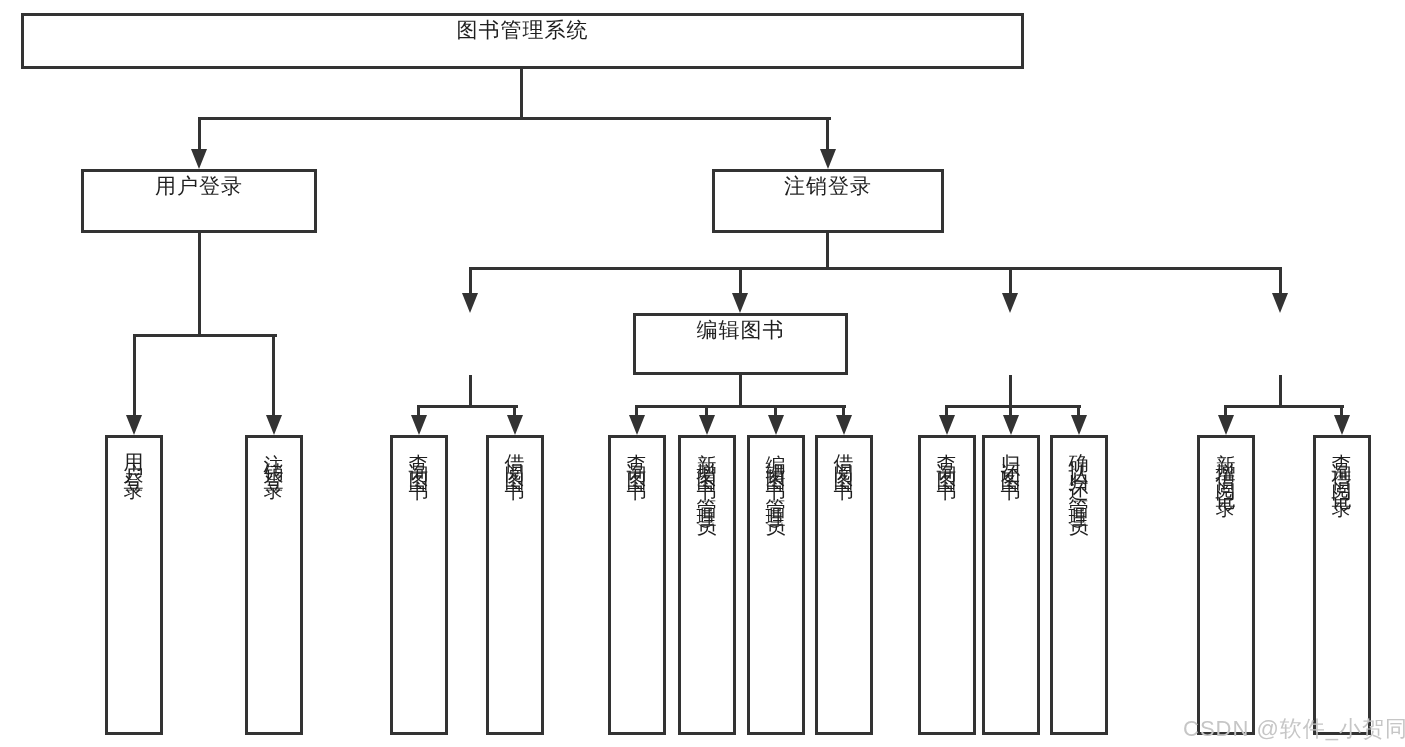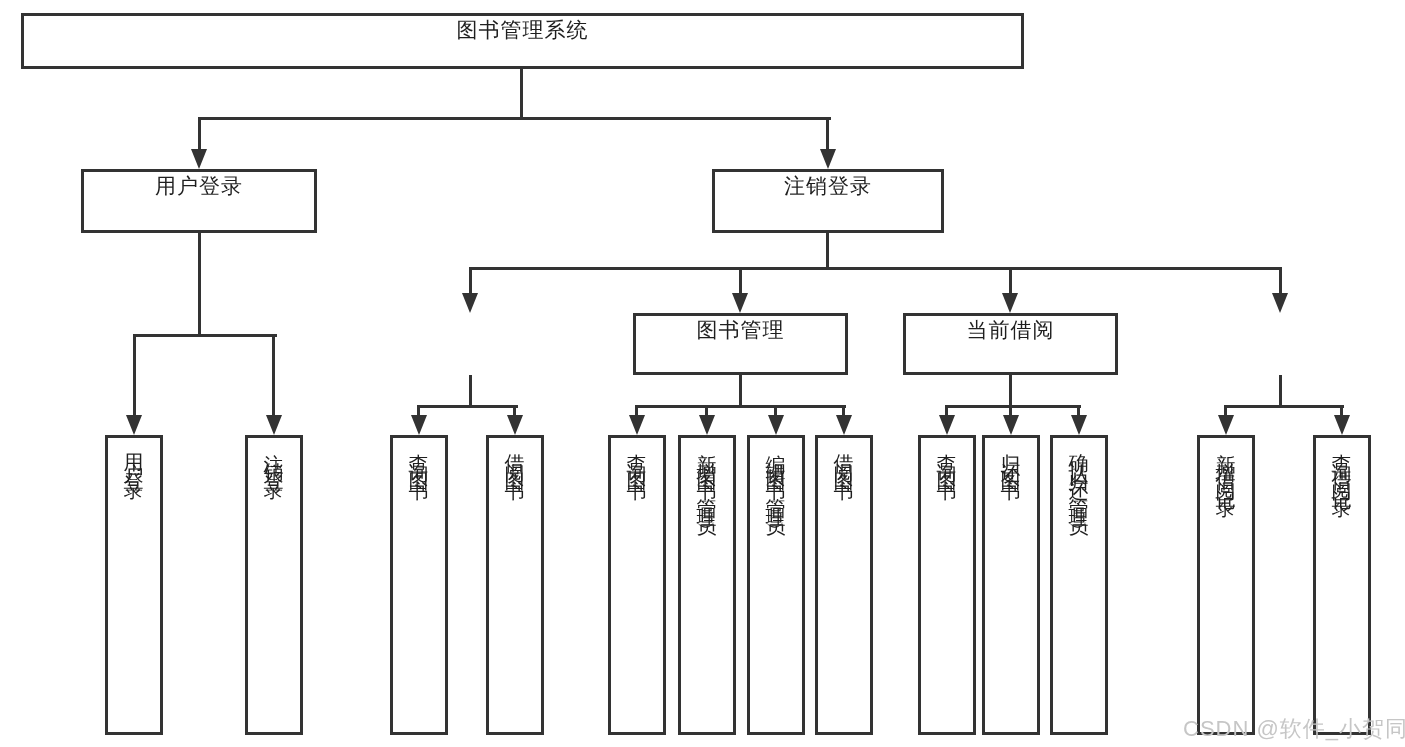--- a/index.html
+++ b/index.html
@@ -68,26 +68,23 @@
   <div class="box" style="left:81px;top:169px;width:236px;height:64px">
     <span>用户登录</span>
   </div>
 
   <div class="box" style="left:712px;top:169px;width:232px;height:64px">
     <span>注销登录</span>
   </div>
 
 
   <div class="box" style="left:633px;top:313px;width:215px;height:62px">
-    <span>图书管理</span>
+    <span>编辑图书</span>
   </div>
 
-  <div class="box" style="left:903px;top:313px;width:215px;height:62px">
-    <span>当前借阅</span>
-  </div>
 
 
   <div class="box vbox" style="left:105px;top:435px;width:58px;height:300px">
     <span>用户登录</span>
   </div>
   <div class="box vbox" style="left:245px;top:435px;width:58px;height:300px">
     <span>注销登录</span>
   </div>
 
   <div class="box vbox" style="left:390px;top:435px;width:58px;height:300px">

